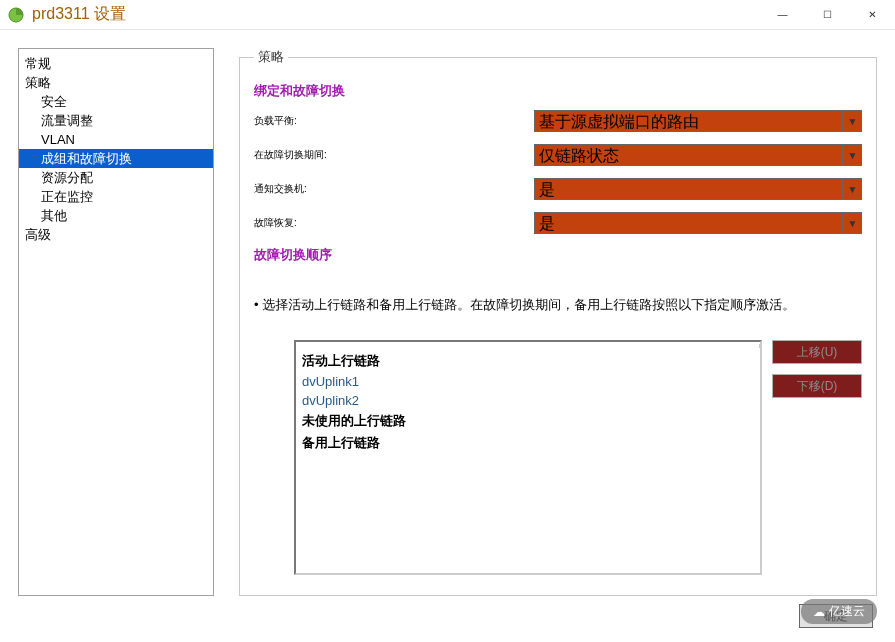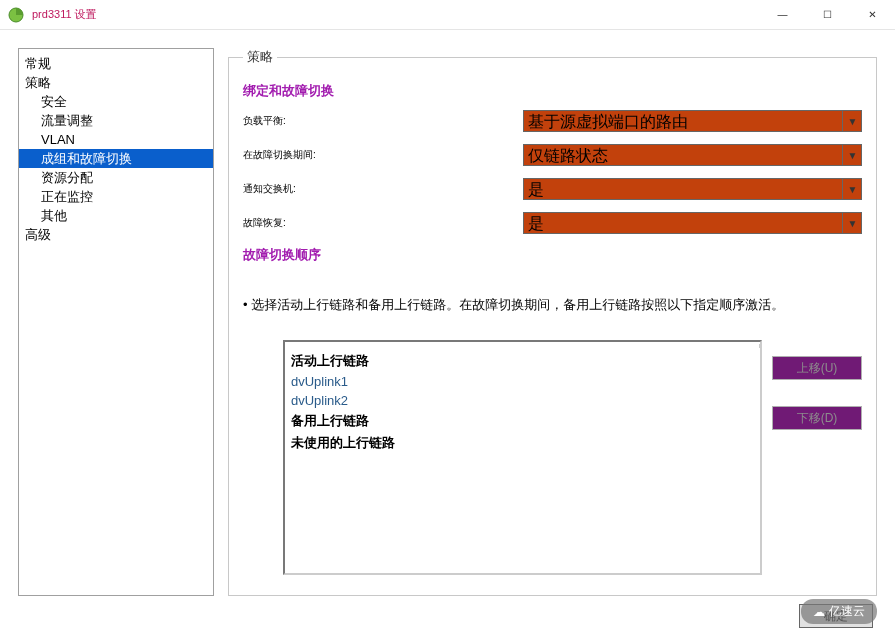--- a/index.html
+++ b/index.html
@@ -1,25 +1,25 @@
 <!DOCTYPE html>
 <html><head>
   <meta charset="utf-8">
   <style>
     * { box-sizing: border-box; margin: 0; padding: 0; font-family: "Microsoft YaHei", "SimSun", Tahoma, sans-serif; }
     body { background: #fff; width: 895px; height: 642px; overflow: hidden; font-size: 13px; color: #333; }
     
     .titlebar { height: 30px; background: #fff; display: flex; align-items: center; border-bottom: 1px solid #e5e5e5; }
     .titlebar-icon { width: 16px; height: 16px; margin: 0 8px; }
-    .titlebar-text { flex: 1; font-size: 11px; color: #be185d; }
+    .titlebar-text { flex: 1; font-size: 16px; color: #a16207; }
     .win-controls { display: flex; height: 100%; }
     .win-btn { width: 45px; display: flex; align-items: center; justify-content: center; font-family: "Segoe UI Symbol", sans-serif; font-size: 10px; cursor: pointer; }
     
     .content-area { padding: 18px 18px 2px 18px; }
-    .main-split { display: flex; gap: 14px; height: 548px; }
+    .main-split { display: flex; gap: 25px; height: 548px; }
     
     .nav-tree { width: 196px; border: 1px solid #a0a0a0; background: #fff; padding: 5px 0; overflow: auto; }
     .tree-item { padding: 1px 6px 1px 6px; font-size: 13px; line-height: 17px; white-space: nowrap; cursor: pointer; color: #000; }
     .tree-item.level1 { padding-left: 22px; }
     .tree-item.selected { background: #0a5fcc; color: #fff; }
     
     .right-panel { flex: 1; min-width: 0; }
     fieldset.policy { border: 1px solid #c8c8c8; padding: 10px 14px 14px; height: 100%; }
     fieldset.policy > legend { font-size: 13px; padding: 0 4px; color: #333; }
     
@@ -35,21 +35,21 @@
     .failover-desc::before { content: "• "; }
     
     .failover-box { display: flex; gap: 10px; padding-left: 40px; }
     .uplink-list { flex: 1; border: 2px inset #ccc; background: #fff; height: 235px; padding: 2px 0; }
     .list-col-border { border-right: 1px solid #ccc; height: 4px; margin-bottom: 2px; margin-left: 380px; }
     .uplink-row { padding: 2px 6px; font-size: 13px; }
     .uplink-row.group { font-weight: bold; color: #000; }
     .uplink-row.item { color: #2a5b8a; }
     
     .move-buttons { display: flex; flex-direction: column; gap: 10px; width: 90px; }
-    .move-btn { height: 24px; border: 1px solid #b0b0b0; background: #701a75; font-size: 12px; color: #8d8d8d; cursor: default; margin-top: 16px; }
+    .move-btn { height: 24px; border: 1px solid #b0b0b0; background: #7f1d1d; font-size: 12px; color: #8d8d8d; cursor: default; }
     
     .dialog-buttons { display: flex; justify-content: flex-end; gap: 8px; padding: 8px 4px 0 0; }
     .dlg-btn { min-width: 74px; height: 24px; border: 1px solid #666; background: #e1e1e1; font-size: 12px; cursor: pointer; }
     
     .watermark { position: absolute; right: 18px; bottom: 18px; background: rgba(120,120,120,0.7); color: #fff; border-radius: 12px; padding: 4px 12px; font-size: 12px; display: flex; align-items: center; gap: 4px;}
   </style>
 </head>
 <body>
 
 <div class="titlebar">
@@ -123,22 +123,22 @@
         <div class="section-header">故障切换顺序</div>
 
         <div class="failover-desc">选择活动上行链路和备用上行链路。在故障切换期间，备用上行链路按照以下指定顺序激活。</div>
 
         <div class="failover-box">
           <div class="uplink-list" id="uplink-list">
             <div class="list-col-border"></div>
           <div class="uplink-row group">活动上行链路</div>
               <div class="uplink-row item">dvUplink1</div>
               <div class="uplink-row item">dvUplink2</div>
+              <div class="uplink-row group">未使用的上行链路</div>
               <div class="uplink-row group">备用上行链路</div>
-              <div class="uplink-row group">未使用的上行链路</div>
             </div>
           <div class="move-buttons">
             <button class="move-btn" disabled="">上移(U)</button>
             <button class="move-btn" disabled="">下移(D)</button>
           </div>
         </div>
       </fieldset>
     </div>
   </div>
 

